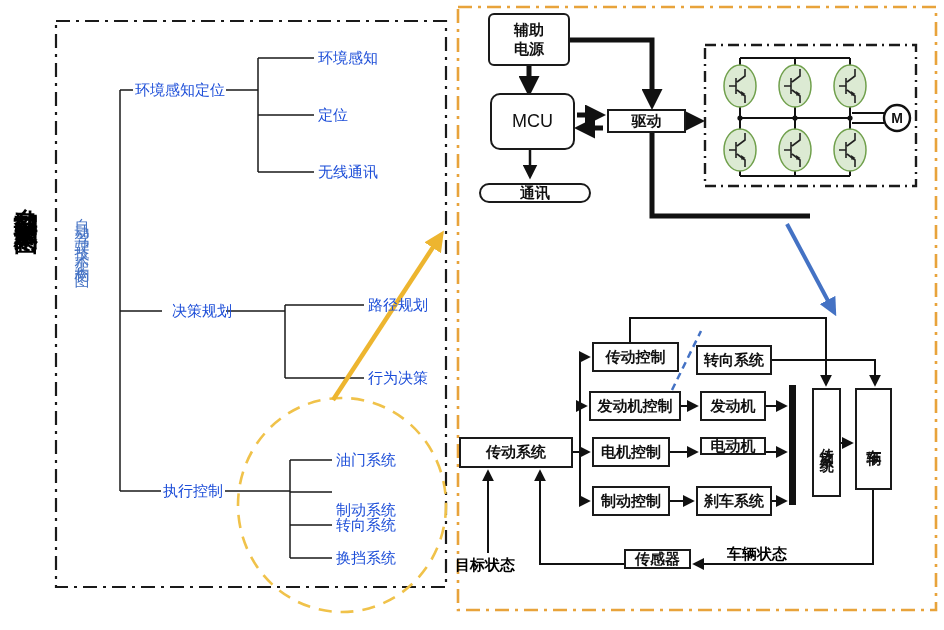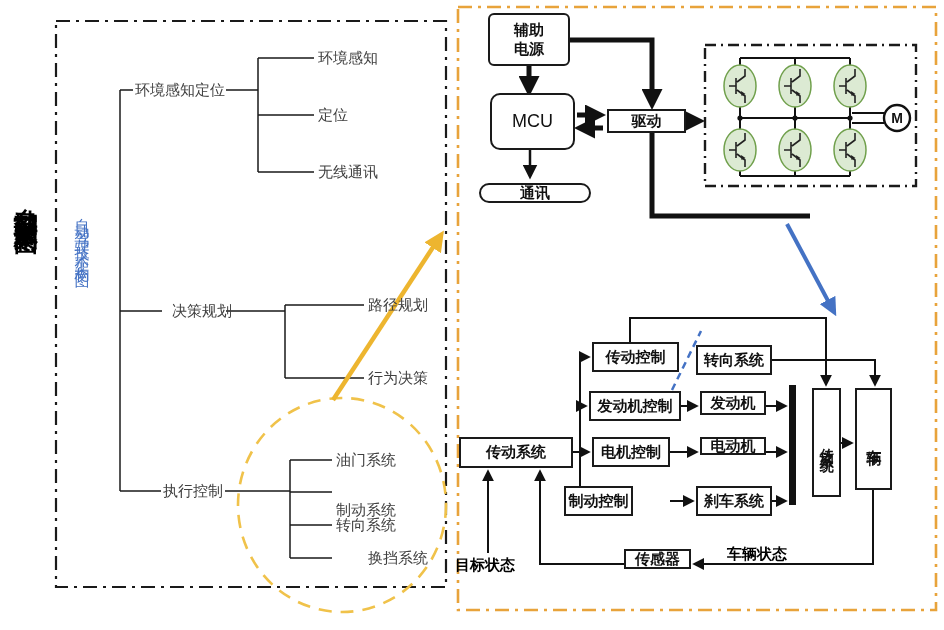--- a/index.html
+++ b/index.html
@@ -1,20 +1,20 @@
 <!DOCTYPE html>
 <html><head>
 <meta charset="utf-8">
 <style>
   * { margin:0; padding:0; box-sizing:border-box; }
   html,body { background:#fff; font-family:"Liberation Sans","DejaVu Sans",sans-serif; }
   .stage { position:relative; width:944px; height:630px; background:#fff; overflow:hidden; }
   svg.layer { position:absolute; left:0; top:0; }
   .lbl { position:absolute; white-space:nowrap; color:#111; }
-  .blue { color:#404040; }
+  .blue { color:#1d4ed8; }
   .f15 { font-size:15px; line-height:18px; }
   .box { position:absolute; background:#fff; border:2px solid #1a1a1a; display:flex;
          flex-direction:column; align-items:center; justify-content:center;
          font-weight:bold; font-size:15px; color:#111; text-align:center; line-height:1.25; }
   .thick { border-width:2.5px; }
   .r6 { border-radius:6px; }
   .r10 { border-radius:10px; }
   .stadium { border-radius:15px; }
   .vtext { writing-mode:vertical-rl; letter-spacing:3px; }
   .outer-title { writing-mode:vertical-rl; font-size:24px; letter-spacing:3px; color:#000; font-weight:bold; }
@@ -130,39 +130,39 @@
   <div class="lbl blue f15" style="left:318px; top:163px;">无线通讯</div>
 
   <div class="lbl blue f15" style="left:172px; top:302px;">决策规划</div>
   <div class="lbl blue f15" style="left:368px; top:296px;">路径规划</div>
   <div class="lbl blue f15" style="left:368px; top:369px;">行为决策</div>
 
   <div class="lbl blue f15" style="left:163px; top:482px;">执行控制</div>
   <div class="lbl blue f15" style="left:336px; top:451px;">油门系统</div>
   <div class="lbl blue f15" style="left:336px; top:501px;">制动系统</div>
   <div class="lbl blue f15" style="left:336px; top:516px;">转向系统</div>
-  <div class="lbl blue f15" style="left:336px; top:549px;margin-left:32px;">换挡系统</div>
+  <div class="lbl blue f15" style="left:336px; top:549px;">换挡系统</div>
 
   <div class="box thick r10" style="left:490px; top:93px; width:85px; height:57px; font-size:18px; font-weight:normal;">MCU</div>
   <div class="box thick r6" style="left:488px; top:13px; width:82px; height:53px;">
     <span>辅助</span>
     <span>电源</span>
   </div>
   <div class="box stadium" style="left:479px; top:183px; width:112px; height:20px;">通讯</div>
   <div class="box" style="left:607px; top:109px; width:79px; height:24px;">驱动</div>
 
   <div class="box" style="left:459px; top:437px; width:114px; height:31px;">传动系统</div>
 
   <div class="box" style="left:592px; top:342px; width:87px; height:30px;">传动控制</div>
   <div class="box" style="left:589px; top:391px; width:92px; height:30px;">发动机控制</div>
   <div class="box" style="left:592px; top:437px; width:78px; height:30px;">电机控制</div>
-  <div class="box" style="left:564px; top:486px; width:69px; height:30px;">制动控制</div>
+  <div class="box" style="left:592px; top:486px; width:78px; height:30px;">制动控制</div>
 
   <div class="box" style="left:696px; top:345px; width:76px; height:30px;">转向系统</div>
-  <div class="box" style="left:700px; top:391px; width:66px; height:24px;">发动机</div>
+  <div class="box" style="left:700px; top:391px; width:66px; height:30px;">发动机</div>
   <div class="box" style="left:700px; top:437px; width:66px; height:18px;">电动机</div>
   <div class="box" style="left:696px; top:486px; width:76px; height:30px;">刹车系统</div>
 
   <div class="box" style="left:812px; top:388px; width:29px; height:109px; font-size:14px;">
     <span class="vtext">传动系统</span>
   </div>
   <div class="box" style="left:855px; top:388px; width:37px; height:102px;">
     <span class="vtext">车辆</span>
   </div>
 

